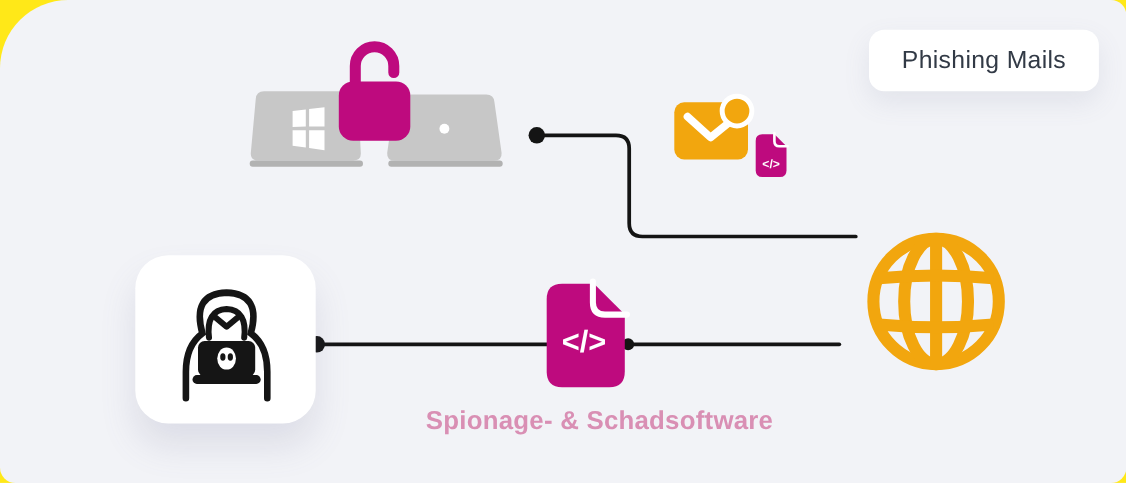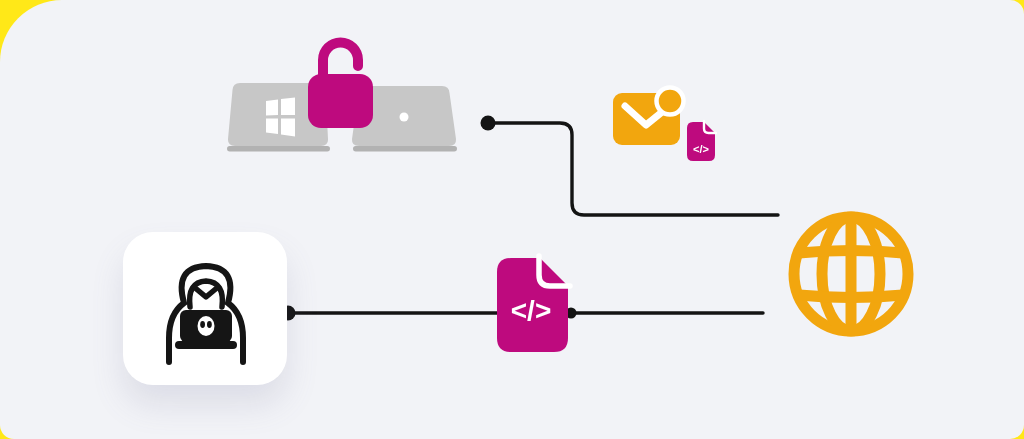--- a/index.html
+++ b/index.html
@@ -106,20 +106,23 @@
     <rect class="fill-amber" x="8" y="11" width="67" height="52" rx="9"></rect>
     <path class="stroke-white" d="M20,24 L41,43 L62,26" fill="none" stroke-width="7" stroke-linecap="round" stroke-linejoin="round"></path>
     <circle class="fill-amber stroke-white" cx="65" cy="19" r="13.5" stroke-width="4.5"></circle>
     <g>
       <path class="fill-magenta" d="M88,40 H99 L110,51 V73 Q110,79 104,79 H88 Q82,79 82,73 V46 Q82,40 88,40 Z"></path>
       <path class="stroke-white" d="M99,39 V46.5 Q99,51 103.5,51 H111" fill="none" stroke-width="2.4" stroke-linecap="round"></path>
       <text class="code-glyph" x="96" y="71" font-size="11">&lt;/&gt;</text>
     </g>
   </svg>
 
+  <div class="abs phishing-box">
+    <span>Phishing Mails</span>
+  </div>
 
   <svg class="abs" style="left:783px;top:206px" width="136" height="136" viewBox="0 0 136 136">
     <g class="stroke-amber" fill="none" stroke-width="11">
       <circle cx="68" cy="68" r="57"></circle>
       <ellipse cx="68" cy="68" rx="29" ry="57"></ellipse>
       <line x1="68" y1="12" x2="68" y2="124"></line>
       <path d="M16,47 Q68,42 120,47"></path>
       <path d="M16,89 Q68,94 120,89"></path>
     </g>
   </svg>
@@ -137,15 +140,18 @@
       <ellipse class="fill-ink" cx="51.4" cy="70.5" rx="2.4" ry="3.4"></ellipse>
     </g>
   </svg>
 
   <svg class="abs" style="left:495px;top:256px" width="76" height="100" viewBox="0 0 76 100">
     <path class="fill-magenta" d="M16,2 H45 L73,30 V82 Q73,96 59,96 H16 Q2,96 2,82 V16 Q2,2 16,2 Z"></path>
     <path class="stroke-white" d="M44,0 V19 Q44,30 55,30 H75" fill="none" stroke-width="5.5" stroke-linecap="round"></path>
     <text class="code-glyph" x="36" y="64" font-size="28">&lt;/&gt;</text>
   </svg>
 
+  <div class="abs caption">
+    <span>Spionage- &amp; Schadsoftware</span>
+  </div>
 
 
 </div>
 
 </body></html>

